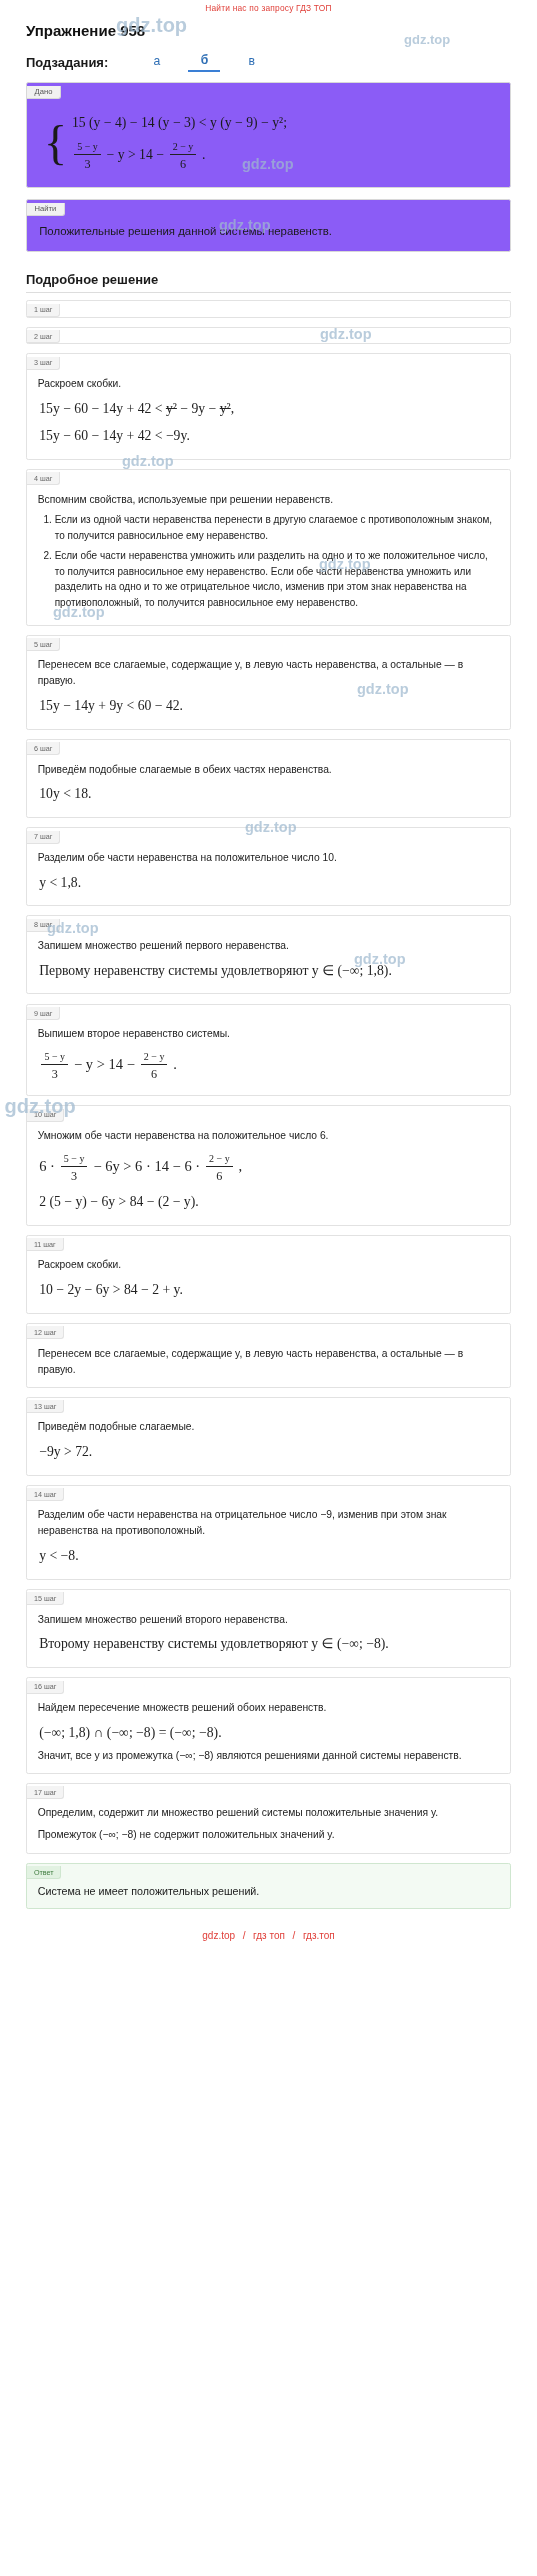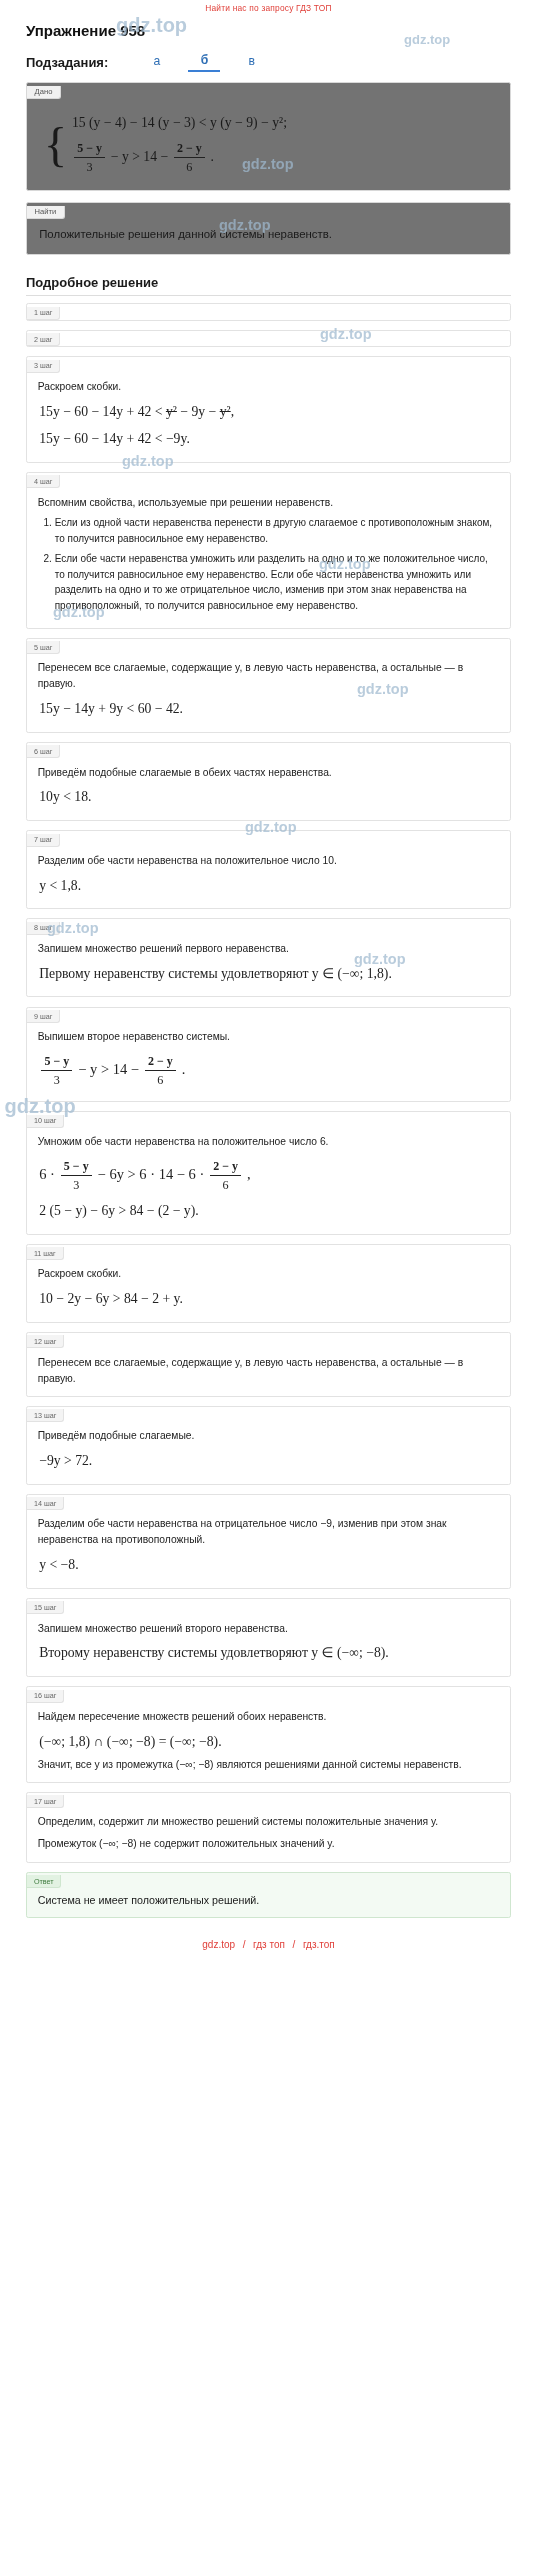--- a/index.html
+++ b/index.html
@@ -48,21 +48,21 @@
   }
   .subtasks a.active {
     color: #2f6fb5;
     border-bottom: 2.3px solid #3a7fd5;
     font-weight: bold;
   }
   .box {
     border: 0.8px solid #d8d8d8;
     border-radius: 2.3px;
     margin-bottom: 10.7px;
-    background: #737373;
+    background: #8b5cf6;
   }
   .box .cap {
     display: inline-block;
     background: #f1f1f1;
     border: 0.8px solid #d8d8d8;
     border-top: none;
     border-left: none;
     border-radius: 0 0 3px 0;
     font-size: 7.6px;
     color: #555;
@@ -123,21 +123,21 @@
     font-weight: 300;
     margin-right: 4.6px;
   }
   .sys-rows > div { padding: 2.3px 0; }
   .frac {
     display: inline-block;
     vertical-align: middle;
     text-align: center;
     margin: 0 2.3px;
   }
-  .frac .n { display: block; padding: 0 3px; font-size: 12px; font-weight: bold; }
+  .frac .n { display: block; padding: 0 3px; font-size: 10px; }
   .frac .d { display: block; border-top: 0.8px solid #222; padding: 0 3px; font-size: 12.2px; }
   ol.props {
     margin: 4.6px 0 1.5px 0;
     padding-left: 17px;
     font-size: 10px;
     line-height: 1.55;
   }
   ol.props li { margin-bottom: 5.3px; }
   .answer-box {
     border: 0.8px solid #cfe6cf;

